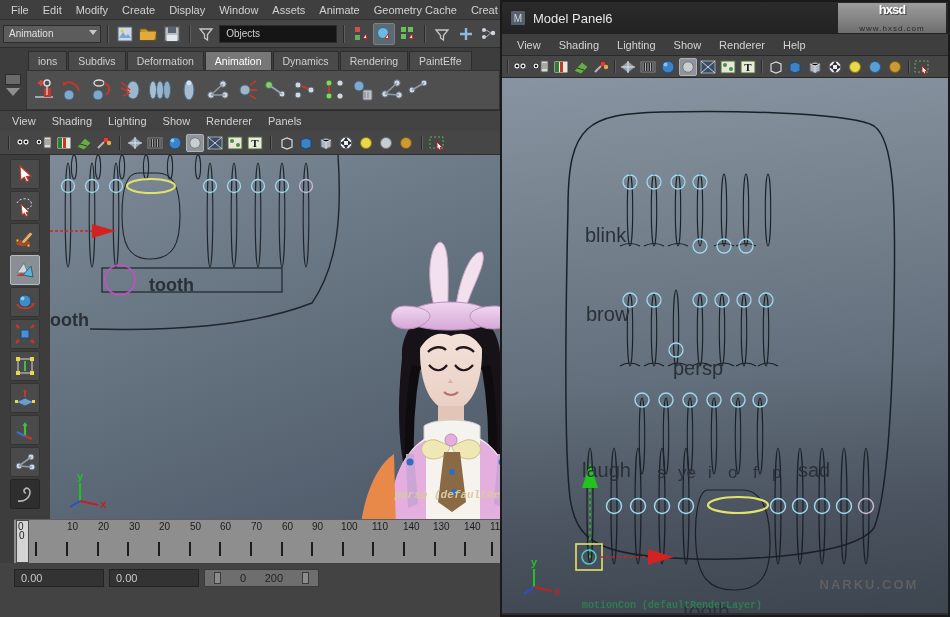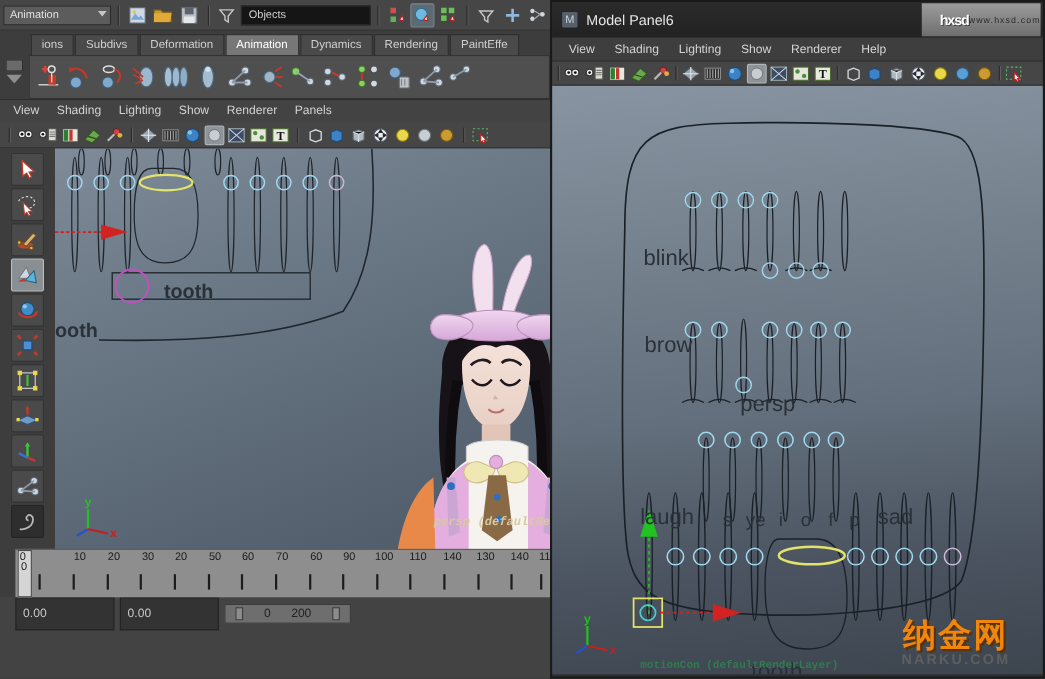--- a/index.html
+++ b/index.html
@@ -69,39 +69,39 @@
   .timeline{ height:44px; background:#3d3d3d; display:flex; }
   .tl-grip{ width:14px; background:#3d3d3d;}
   .tl-bar{ flex:1; background:#8e8e8e; position:relative; border-top:1px solid #5e5e5e;}
   .tl-num{ position:absolute; top:1px; font-size:10px; color:#1c1c1c; }
   .tl-tick{ position:absolute; top:22px; width:2px; height:14px; background:#1c1c1c;}
   .tl-cursor{ position:absolute; top:0; width:13px; height:100%; background:#d5d5d5;
     border:1px solid #4a4a4a; }
 
   .rangebar{ height:30px; background:#434343; display:flex; align-items:center;
     gap:5px; padding-left:14px;}
-  .numfield{ width:90px; height:30px; background:#333333; border:1px solid #232323;
+  .numfield{ width:90px; height:18px; background:#333333; border:1px solid #232323;
     color:#c8c8c8; font-size:11px; display:flex; align-items:center; padding-left:6px;}
   .rangebox{ width:115px; height:18px; background:#6e6e6e; border:1px solid #3a3a3a;
     display:flex; align-items:center; justify-content:space-around;
     font-size:11px; color:#222; }
   .rangebox .hand{ width:7px;height:12px;background:#8c8c8c;border:1px solid #3a3a3a;}
 
   
   .modelwin{ position:absolute; left:500px; top:0; width:450px; height:617px;
     background:#2e2e2e; border:2px solid #1a1a1a; }
   .mw-title{ height:32px; background:linear-gradient(#2b2b2b,#222); display:flex;
     align-items:center; padding-left:8px; position:relative; overflow:hidden;}
   .mw-title .tico{ width:16px;height:16px;background:#55606b;border:1px solid #20262c;
     border-radius:2px; margin-right:7px; display:flex;align-items:center;
     justify-content:center; color:#cfd6dd; font-size:10px;}
   .mw-title .ttxt{ color:#e6e6e6; font-size:13px; }
   .hxsd{ position:absolute; right:2px; top:1px; width:108px; height:30px;
-    background:linear-gradient(#9c9c9c,#6e6e6e); display:flex; 
-    align-items:center; justify-content:flex-end; overflow:hidden;}
+    background:linear-gradient(#9c9c9c,#6e6e6e); display:flex; flex-direction:column;
+    align-items:center; justify-content:space-between; overflow:hidden;}
   .hxsd .l1{ font-size:13px; font-weight:bold; color:#ffffff; letter-spacing:-1px;
     text-shadow:1px 1px 0 #444; line-height:13px;}
   .hxsd .l2{ font-size:8px; color:#2b2b2b; letter-spacing:1px; line-height:9px;}
 
   .mw-menubar{ height:22px; background:#3e3e3e; display:flex; align-items:center;
     padding-left:6px; border-bottom:1px solid #2a2a2a;}
   .mw-menubar .mi{ color:#d4d4d4; font-size:11px; padding:2px 9px;}
   .mw-toolbar{ height:22px; background:#464646; display:flex; align-items:center;
     gap:2px; padding-left:3px; overflow:hidden; border-bottom:1px solid #262626;}
 
@@ -125,20 +125,32 @@
   .ctl-lbl{ position:absolute; font-size:17px; color:#2a3038;
     font-family:"Liberation Sans", sans-serif; }
 </style>
 </head>
 <body>
 
 <div id="root">
 
   <div class="maya-main">
 
+    <div class="menubar">
+      <div class="mi">File</div>
+      <div class="mi">Edit</div>
+      <div class="mi">Modify</div>
+      <div class="mi">Create</div>
+      <div class="mi">Display</div>
+      <div class="mi">Window</div>
+      <div class="mi">Assets</div>
+      <div class="mi">Animate</div>
+      <div class="mi">Geometry Cache</div>
+      <div class="mi">Creat</div>
+    </div>
 
     <div class="statusline">
       <div class="combo">
         <span>Animation</span>
         <span class="arw"></span>
       </div>
       <div class="sep"></div>
       <div class="ibtn">
         <svg width="18" height="18" viewBox="0 0 18 18">
             <rect x="2" y="2" width="14" height="14" fill="#cfd9e4" stroke="#5a6775"></rect>
@@ -1014,19 +1026,18 @@
 
       <svg width="50" height="46" viewBox="0 0 50 46" style="position:absolute;left:16px;bottom:14px">
         <path d="M16 34 L16 16" stroke="#22c221" stroke-width="2"></path>
         <path d="M16 34 L34 38" stroke="#c02222" stroke-width="2"></path>
         <path d="M16 34 L6 41" stroke="#2a4fd0" stroke-width="2"></path>
         <text x="13" y="13" fill="#22c221" font-size="11" font-weight="bold" font-family="sans-serif">y</text>
         <text x="36" y="42" fill="#c02222" font-size="11" font-weight="bold" font-family="sans-serif">x</text>
       </svg>
 
       <div class="nj">
-        <div class="cn">纳金网</div>
         <div class="en">NARKU.COM</div>
       </div>
     </div>
   </div>
 
 </div>
 
 </body></html>

